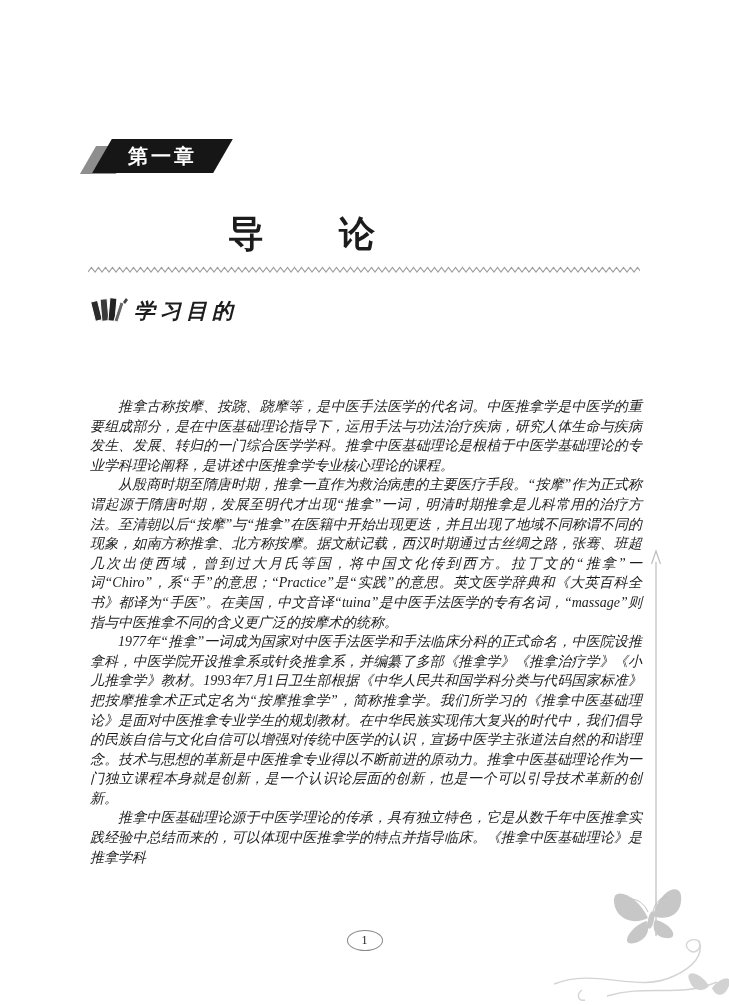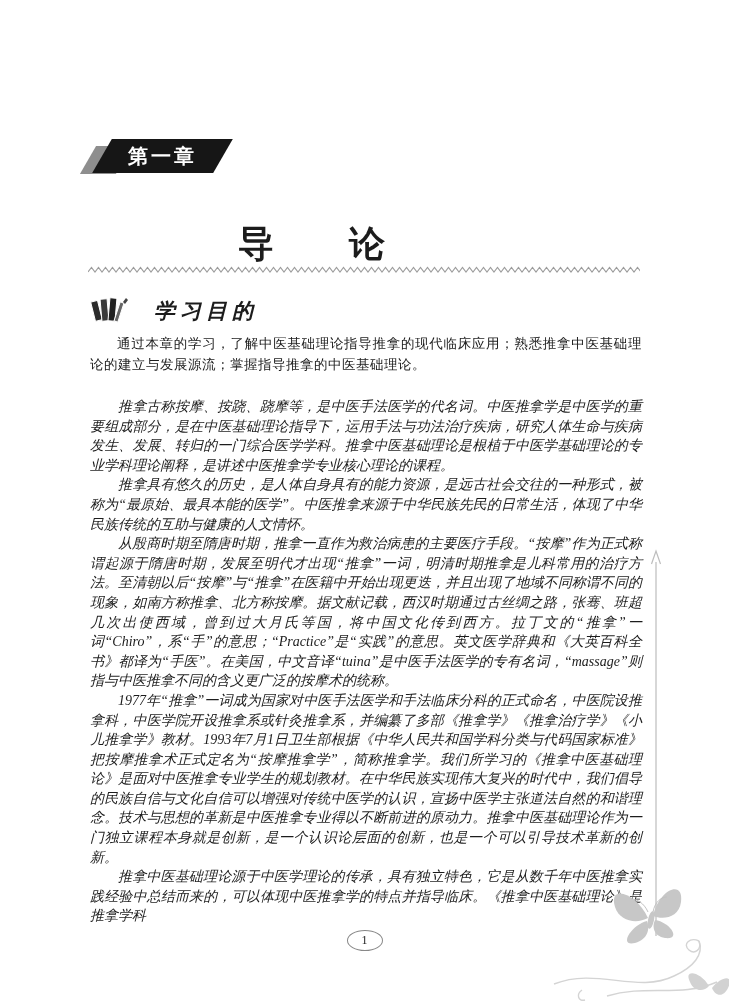--- a/index.html
+++ b/index.html
@@ -24,30 +24,30 @@
     background:#161616;transform:skewX(-30deg);padding:0 26px;
   }
   .badge-label{
     display:inline-block;transform:skewX(30deg);
     color:#ffffff;font-size:20px;font-weight:bold;letter-spacing:3px;
     font-family:"Liberation Sans", sans-serif;white-space:nowrap;
   }
 
   
   .chapter-title{
-    position:absolute;left:0;top:206px;width:596px;margin:14px;
+    position:absolute;left:0;top:206px;width:596px;margin:4px;
     text-align:center;font-size:36px;font-weight:900;letter-spacing:1px;
   }
 
   
   .wavy-divider{position:absolute;left:88px;top:264px;width:552px;height:12px;}
 
   
   .objectives{position:absolute;left:90px;top:294px;width:552px;}
-  .obj-heading{display:flex;align-items:flex-end;gap:24px;height:30px;}
+  .obj-heading{display:flex;align-items:flex-end;gap:4px;height:30px;}
   .books-icon{display:inline-block;width:40px;height:30px;}
   .obj-title{
     font-size:21px;font-weight:bold;font-style:italic;letter-spacing:5px;
     line-height:26px;
   }
   .obj-text{
     margin:9px 0 0 0;font-size:13.5px;line-height:21px;
     text-indent:2em;text-align:justify;letter-spacing:0.5px;
   }
 
@@ -94,26 +94,24 @@
         <svg width="40" height="30" viewBox="0 0 40 30">
           <rect x="3" y="7" width="7" height="20" fill="#2b2b2b" stroke="#ffffff" stroke-width="1" transform="rotate(-14 6 17)"></rect>
           <rect x="11" y="5" width="7" height="22" fill="#3a3a3a" stroke="#ffffff" stroke-width="1" transform="rotate(-5 14 16)"></rect>
           <rect x="19" y="4" width="7" height="23" fill="#222222" stroke="#ffffff" stroke-width="1" transform="rotate(5 22 15)"></rect>
           <rect x="27" y="8" width="4" height="20" fill="#666666" stroke="#ffffff" stroke-width="1" transform="rotate(18 29 18)"></rect>
           <path d="M33 8 l3 -4 l2 2 -3 4 z" fill="#444444"></path>
         </svg>
       </span>
       <span class="obj-title">学习目的</span>
     </div>
-    <p class="obj-text">通过本章的学习，了解中医基础理论指导推拿的现代临床应用；熟悉推拿中医基础理论的建立与发展源流；掌握指导推拿的中医基础理论。</p>
   </div>
 
   <div class="body-text">
     <p>推拿古称按摩、按跷、跷摩等，是中医手法医学的代名词。中医推拿学是中医学的重要组成部分，是在中医基础理论指导下，运用手法与功法治疗疾病，研究人体生命与疾病发生、发展、转归的一门综合医学学科。推拿中医基础理论是根植于中医学基础理论的专业学科理论阐释，是讲述中医推拿学专业核心理论的课程。</p>
-    <p>推拿具有悠久的历史，是人体自身具有的能力资源，是远古社会交往的一种形式，被称为“最原始、最具本能的医学”。中医推拿来源于中华民族先民的日常生活，体现了中华民族传统的互助与健康的人文情怀。</p>
     <p>从殷商时期至隋唐时期，推拿一直作为救治病患的主要医疗手段。“按摩”作为正式称谓起源于隋唐时期，发展至明代才出现“推拿”一词，明清时期推拿是儿科常用的治疗方法。至清朝以后“按摩”与“推拿”在医籍中开始出现更迭，并且出现了地域不同称谓不同的现象，如南方称推拿、北方称按摩。据文献记载，西汉时期通过古丝绸之路，张骞、班超几次出使西域，曾到过大月氏等国，将中国文化传到西方。拉丁文的“推拿”一词“Chiro”，系“手”的意思；“Practice”是“实践”的意思。英文医学辞典和《大英百科全书》都译为“手医”。在美国，中文音译“tuina”是中医手法医学的专有名词，“massage”则指与中医推拿不同的含义更广泛的按摩术的统称。</p>
     <p>1977年“推拿”一词成为国家对中医手法医学和手法临床分科的正式命名，中医院设推拿科，中医学院开设推拿系或针灸推拿系，并编纂了多部《推拿学》《推拿治疗学》《小儿推拿学》教材。1993年7月1日卫生部根据《中华人民共和国学科分类与代码国家标准》把按摩推拿术正式定名为“按摩推拿学”，简称推拿学。我们所学习的《推拿中医基础理论》是面对中医推拿专业学生的规划教材。在中华民族实现伟大复兴的时代中，我们倡导的民族自信与文化自信可以增强对传统中医学的认识，宣扬中医学主张道法自然的和谐理念。技术与思想的革新是中医推拿专业得以不断前进的原动力。推拿中医基础理论作为一门独立课程本身就是创新，是一个认识论层面的创新，也是一个可以引导技术革新的创新。</p>
     <p>推拿中医基础理论源于中医学理论的传承，具有独立特色，它是从数千年中医推拿实践经验中总结而来的，可以体现中医推拿学的特点并指导临床。《推拿中医基础理论》是推拿学科</p>
   </div>
 
   <svg class="right-arrow-line" viewBox="0 0 16 392">
     <line x1="8" y1="14" x2="8" y2="388" stroke="#bdbdbd" stroke-width="1.2"></line>
     <path d="M3.5 16 L8 3 L12.5 16" fill="none" stroke="#bdbdbd" stroke-width="1.2"></path>
   </svg>
 

